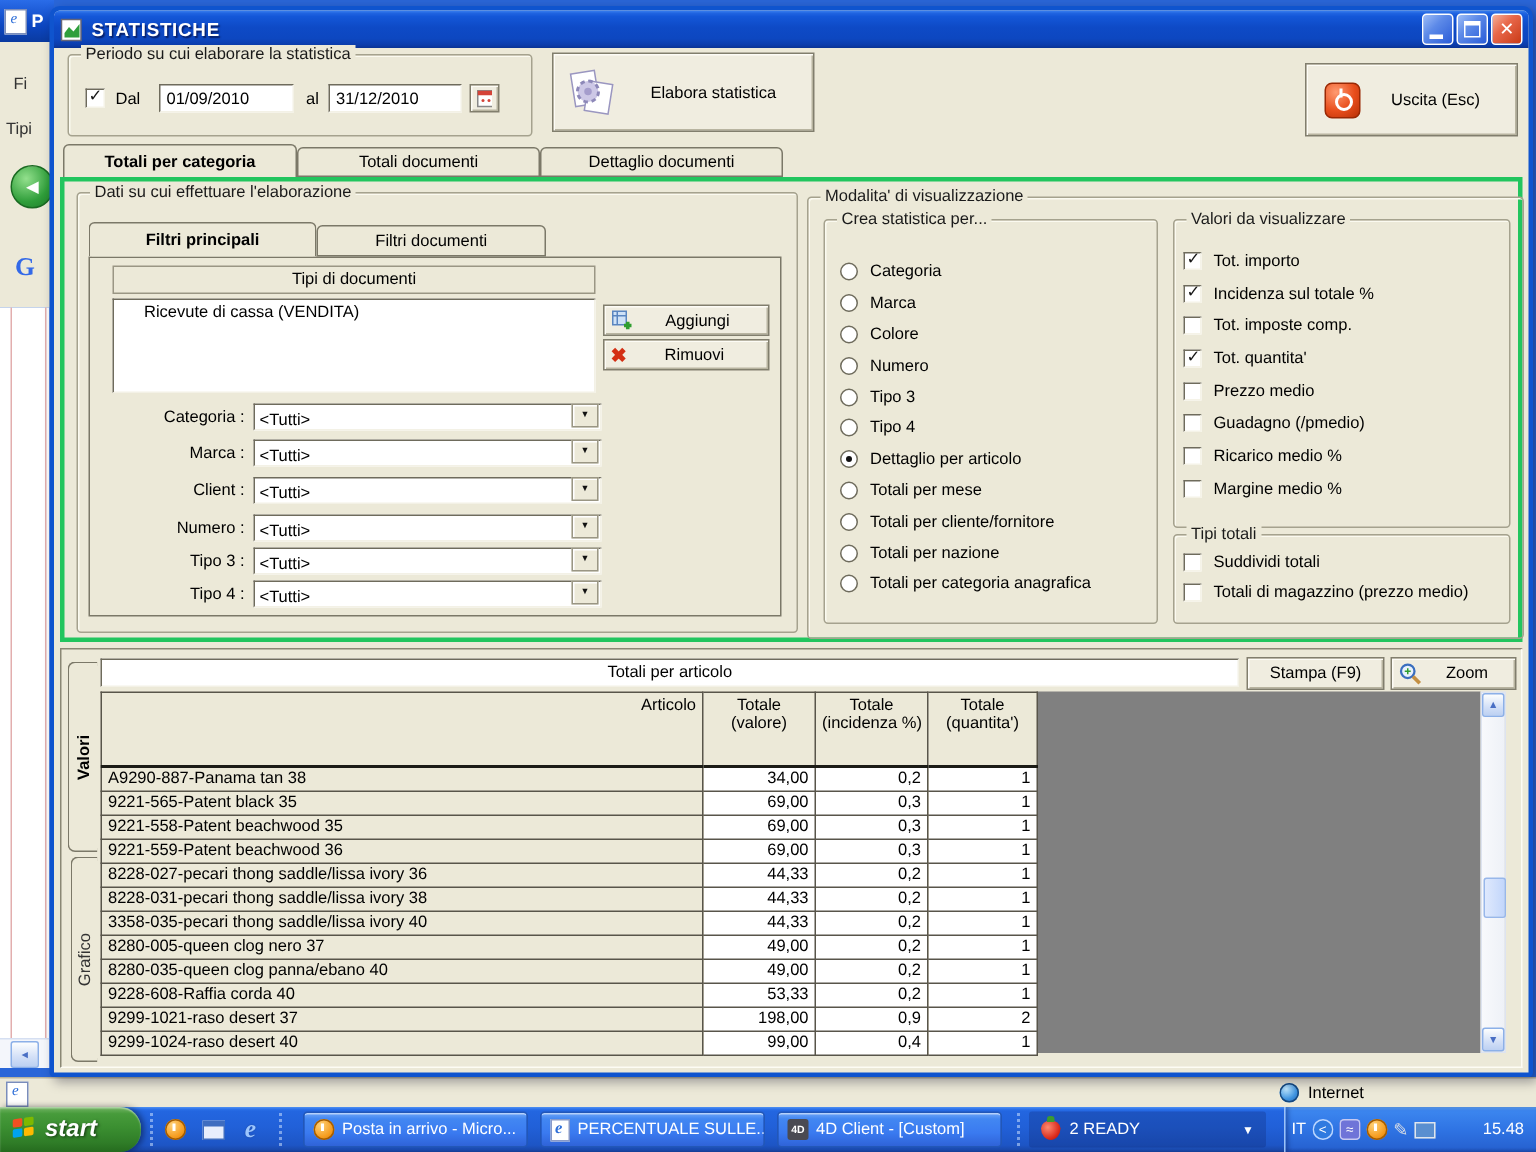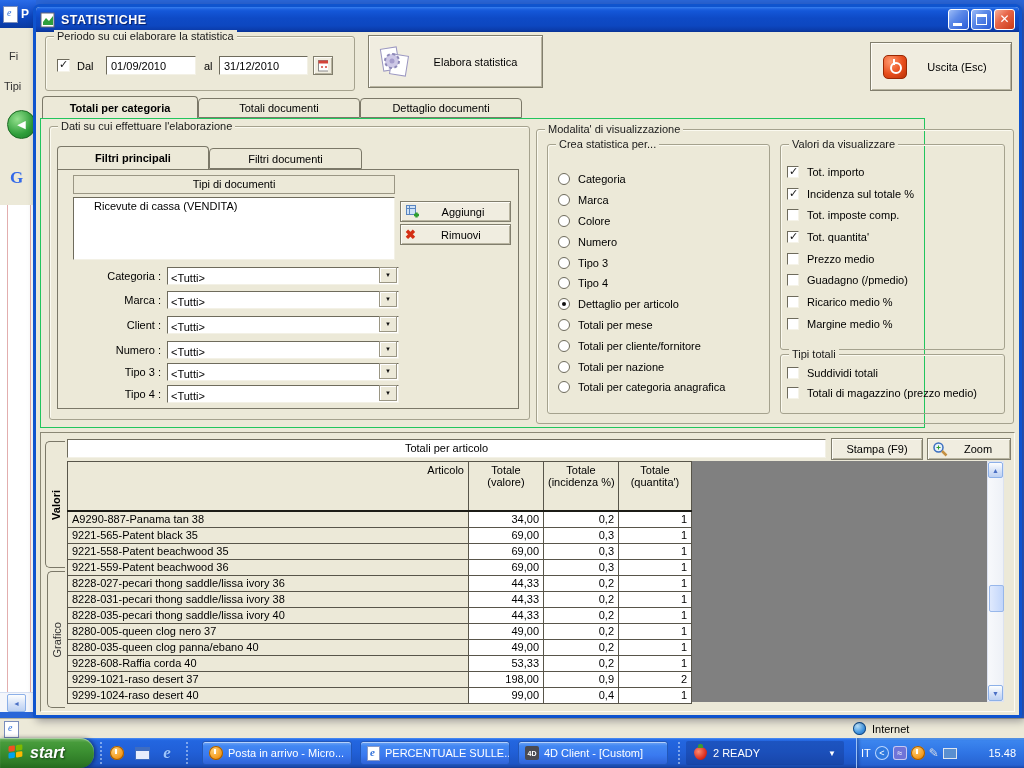--- a/index.html
+++ b/index.html
@@ -79,21 +79,21 @@
 
   
   .tabs{position:absolute;display:flex;align-items:flex-end}
   .tab{box-sizing:border-box;height:20px;line-height:19px;text-align:center;background:#ece9d8;
     border:1px solid #7b7868;border-radius:4px 4px 0 0;position:relative}
   .tab.on{height:22px;line-height:22px;font-weight:bold;border-bottom:none;z-index:3}
   .maintabs{left:6px;top:89px;height:22px}
   .maintabs .tab:nth-child(1){width:156px}
   .maintabs .tab:nth-child(2){width:162px}
   .maintabs .tab:nth-child(3){width:162px}
-  .tabpanel{position:absolute;left:4px;top:111px;width:885px;height:310px;box-sizing:border-box;border:1px solid #22c55e;background:#ece9d8;z-index:2}
+  .tabpanel{position:absolute;left:4px;top:111px;width:975px;height:310px;box-sizing:border-box;border:3px solid #22c55e;background:#ece9d8;z-index:2}
 
   .datagroup{left:8px;top:7px;width:479px;height:292px}
   .subtabs{left:7px;top:19px;height:23px;z-index:3}
   .subtabs .tab{height:21px;line-height:20px}
   .subtabs .tab.on{height:23px;line-height:23px}
   .subtabs .tab:nth-child(1){width:152px}
   .subtabs .tab:nth-child(2){width:153px}
   .subpanel{position:absolute;left:7px;top:42px;width:462px;height:240px;box-sizing:border-box;border:1px solid #7b7868;background:#ece9d8;z-index:2}
   .doc-header{position:absolute;left:15px;top:5px;width:322px;height:19px;box-sizing:border-box;border:1px solid #9a9684;
     background:#ece9d8;text-align:center;line-height:17px}
@@ -581,21 +581,21 @@
   </tr>
 
   <tr>
     <td class="c-art">8228-031-pecari thong saddle/lissa ivory 38</td>
     <td class="c-num">44,33</td>
     <td class="c-num">0,2</td>
     <td class="c-num">1</td>
   </tr>
 
   <tr>
-    <td class="c-art">8228-035-pecari thong saddle/lissa ivory 40</td>
+    <td class="c-art">3358-035-pecari thong saddle/lissa ivory 40</td>
     <td class="c-num">44,33</td>
     <td class="c-num">0,2</td>
     <td class="c-num">1</td>
   </tr>
 
   <tr>
     <td class="c-art">8280-005-queen clog nero 37</td>
     <td class="c-num">49,00</td>
     <td class="c-num">0,2</td>
     <td class="c-num">1</td>

